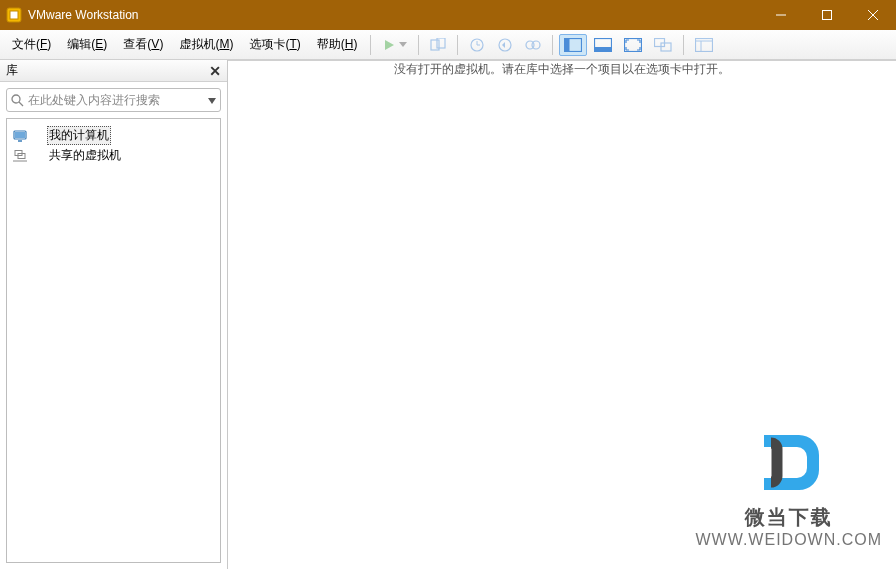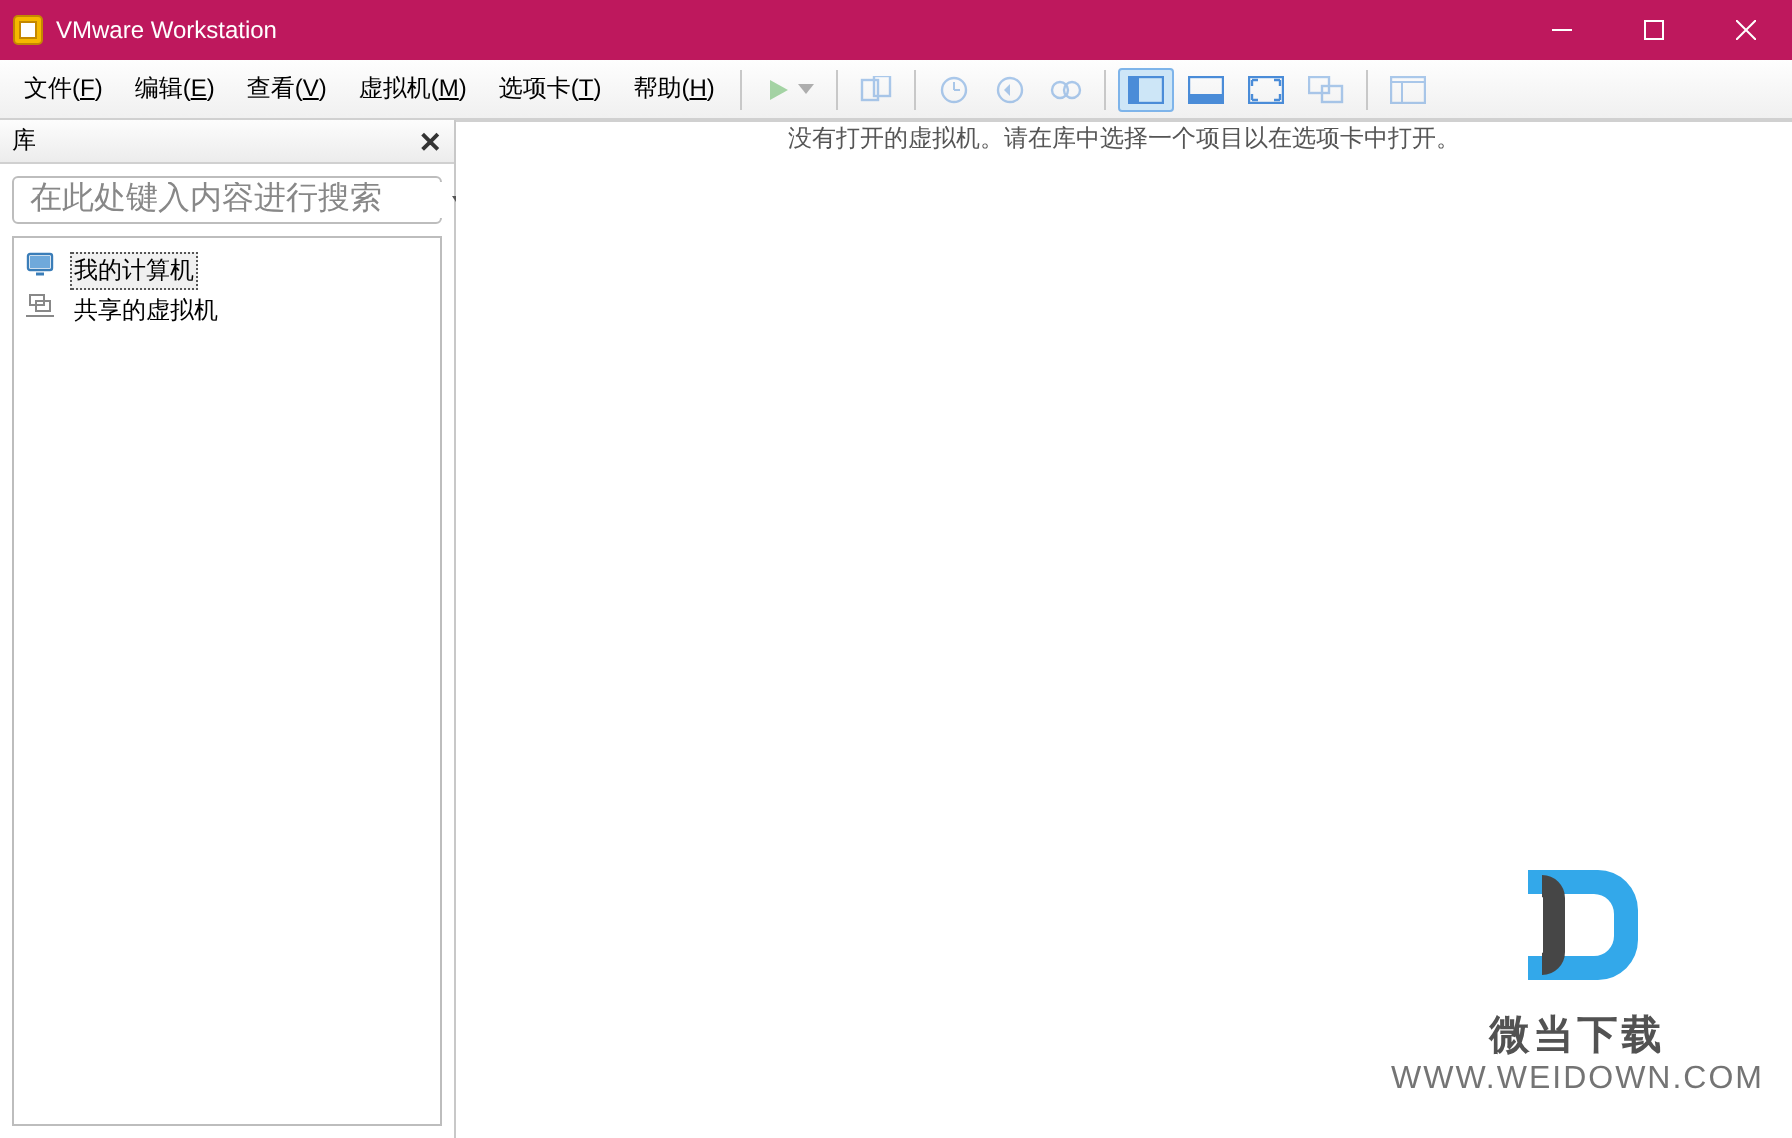--- a/index.html
+++ b/index.html
@@ -1,18 +1,18 @@
 <!DOCTYPE html>
 <html><head>
 <meta charset="utf-8">
 <style>
 * { margin: 0; padding: 0; box-sizing: border-box; font-family: "Microsoft YaHei", "Segoe UI", sans-serif; }
 body { width: 896px; height: 569px; overflow: hidden; background: #fff; }
 
-.titlebar { height: 30px; background: #be185d; display: flex; align-items: center; color: #fff; font-size: 12px; }
+.titlebar { height: 30px; background: #a16207; display: flex; align-items: center; color: #fff; font-size: 12px; }
 .titlebar .app-icon { width: 16px; height: 16px; margin: 0 6px; display: flex; align-items: center; justify-content: center; }
 .titlebar .title { flex: 1; }
 .titlebar .win-btn { width: 46px; height: 30px; display: flex; align-items: center; justify-content: center; cursor: pointer; }
 
 .menubar { height: 30px; background: linear-gradient(#fefefe, #f0f0f0); border-bottom: 1px solid #d0d0d0; display: flex; align-items: center; padding: 0 4px; font-size: 12px; }
 .menubar .menu { padding: 4px 8px; cursor: pointer; }
 .underline { text-decoration: underline; }
 .sep { width: 1px; height: 20px; background: #c8c8c8; margin: 0 5px; }
 .tbtn { padding: 3px 4px; margin: 0 1px; cursor: pointer; display: flex; align-items: center; border: 1px solid transparent; border-radius: 2px; }
 .tbtn.disabled { opacity: 0.45; cursor: default; }
@@ -21,26 +21,26 @@
 .dropdown-arrow { border-left: 4px solid transparent; border-right: 4px solid transparent; border-top: 5px solid #555; margin-left: 3px; }
 
 .workspace { display: flex; height: calc(100% - 60px); }
 
 .sidebar { width: 228px; border-right: 1px solid #c8c8c8; display: flex; flex-direction: column; background: #fff; }
 .side-header { height: 22px; background: linear-gradient(#fdfdfd, #ececec); border-bottom: 1px solid #d0d0d0; display: flex; align-items: center; padding: 0 6px; font-size: 12px; font-weight: 400; }
 .side-header .label { flex: 1; }
 .side-header .close { font-size: 14px; cursor: pointer; color: #333; font-weight: 600; }
 
 .searchbox { margin: 6px; height: 24px; border: 1px solid #bdbdbd; border-radius: 3px; display: flex; align-items: center; padding: 0 4px; font-size: 12px; background: #fff; }
-.searchbox input { border: none; outline: none; flex: 1; font-size: 16px; color: #333; margin-left: 4px; }
+.searchbox input { border: none; outline: none; flex: 1; font-size: 12px; color: #333; margin-left: 4px; }
 .searchbox input::placeholder { color: #888; }
 .searchbox .dd { margin-left: 4px; cursor: pointer; }
 
 .tree { margin: 0 6px 6px 6px; border: 1px solid #bdbdbd; flex: 1; padding: 6px 4px; overflow: auto; }
-.tree-item { display: flex; align-items: flex-start; font-size: 12px; padding: 1px 2px; cursor: pointer; gap: 8px; }
+.tree-item { display: flex; align-items: center; font-size: 12px; padding: 1px 2px; cursor: pointer; gap: 20px; }
 .tree-item.selected .label-text { border: 1px dotted #555; background: #f0f0f0; padding: 0 1px; }
 .tree-item .label-text { padding: 0 2px; }
 
 .main { flex: 1; background: #fff; position: relative; display: flex; justify-content: center; border-top: 1px solid #d0d0d0; }
 .main .msg { color: #555; font-size: 12px; }
 
 .watermark { position: absolute; right: 14px; bottom: 20px; text-align: center; opacity: 0.9; }
 .watermark .wlogo { width: 80px; height: 75px; margin: 0 auto 4px; }
 .watermark .wtext { font-size: 20px; font-weight: 700; color: #404040; letter-spacing: 2px; }
 .watermark .wurl { font-size: 16px; color: #666; letter-spacing: 1px; margin-top: 0; } 

